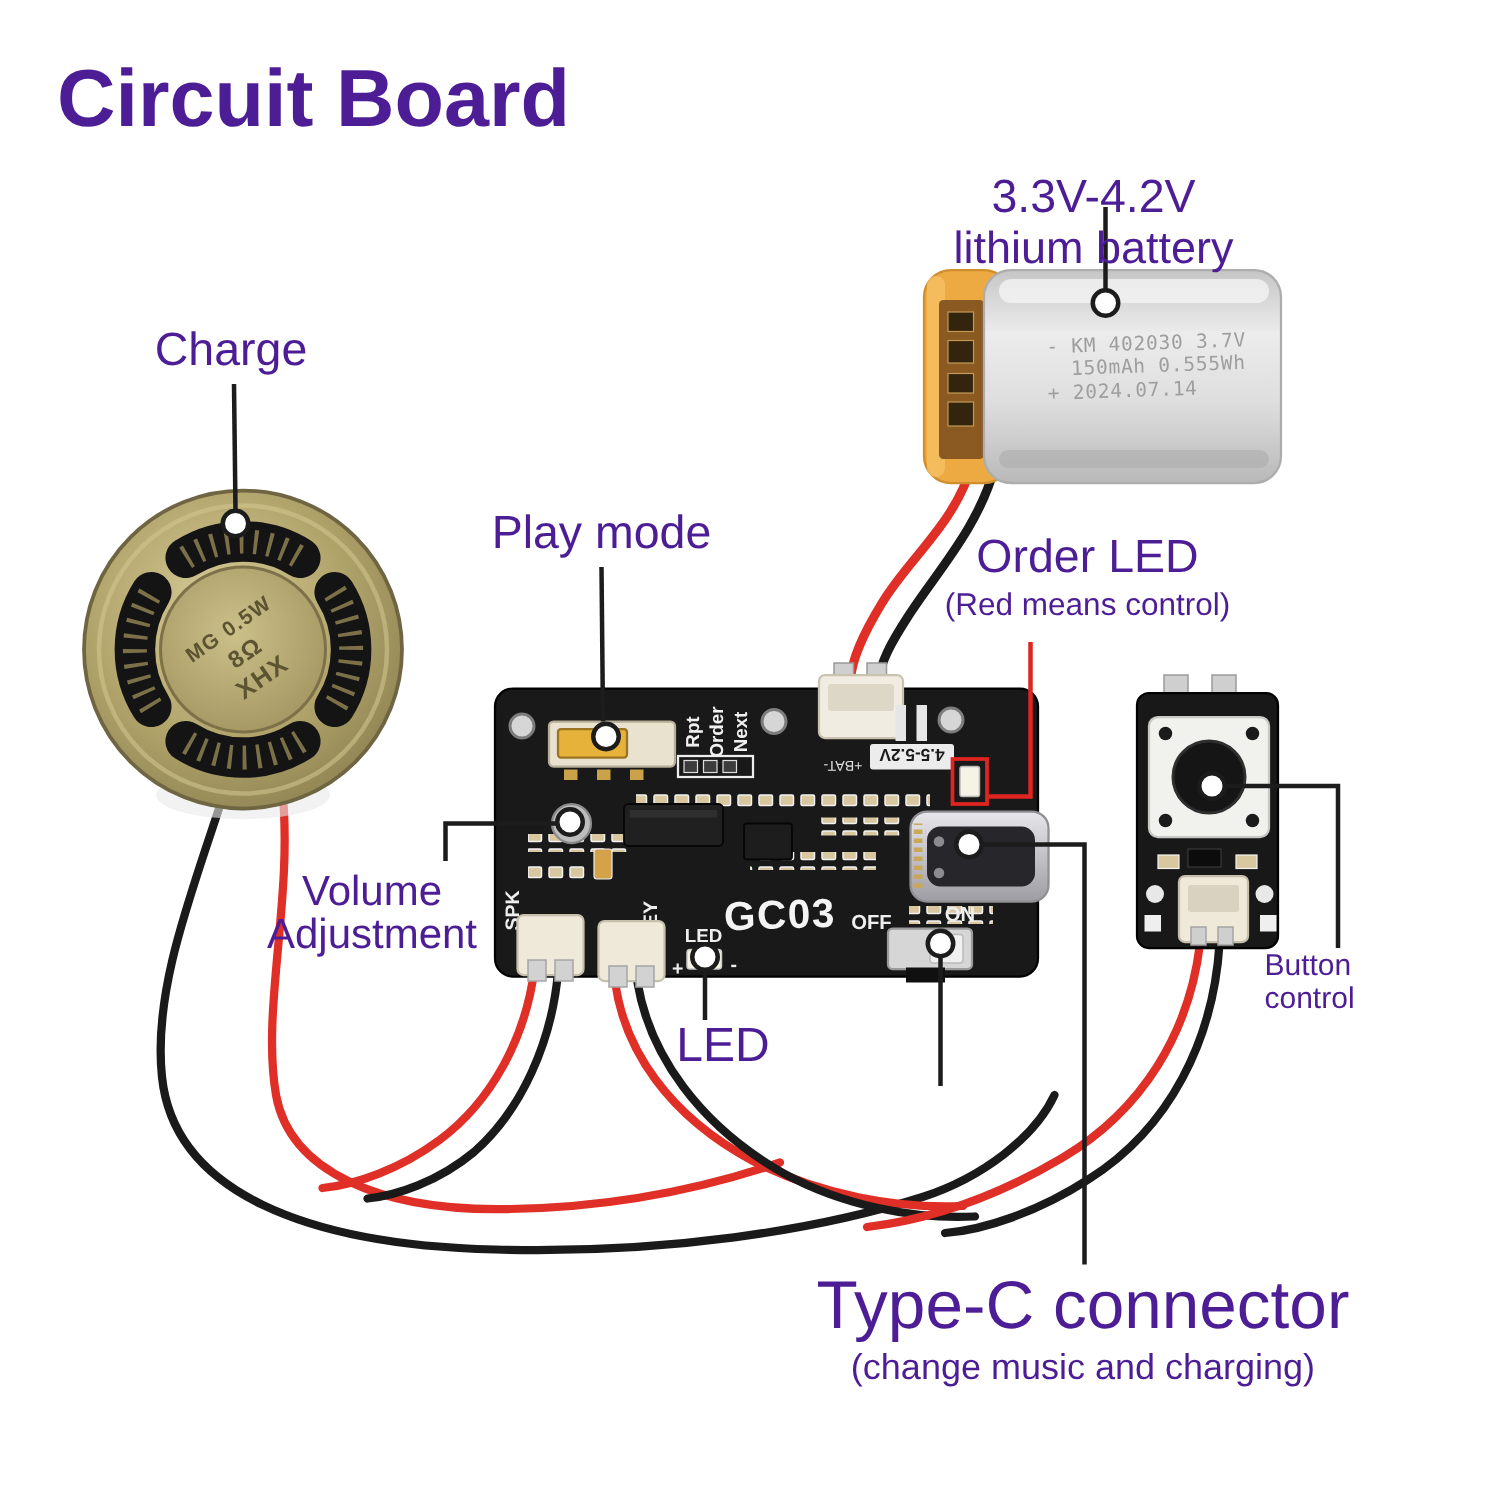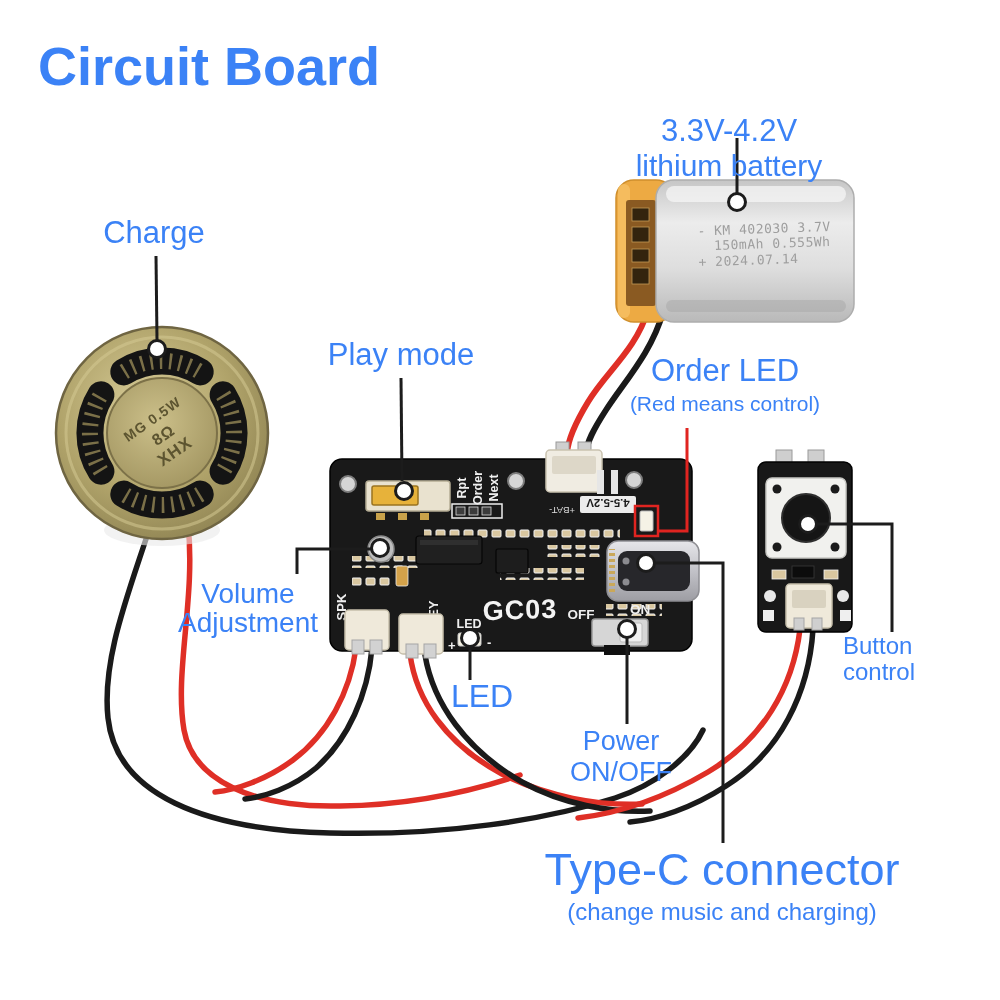--- a/index.html
+++ b/index.html
@@ -1,31 +1,31 @@
 <!DOCTYPE html>
 <html><head>
 <meta charset="utf-8">
 <style>
   html,body{margin:0;padding:0;background:#fff;}
   #stage{position:relative;width:1000px;height:1000px;background:#ffffff;overflow:hidden;
          font-family:"Liberation Sans",sans-serif;color:#1d1d1d;}
   svg{position:absolute;left:0;top:0;}
-  .label{position:absolute;text-align:center;line-height:1.12;color:#3b82f6;}
+  .label{position:absolute;text-align:center;line-height:1.12;color:#4c1d95;}
   .title{left:38px;top:36px;font-size:54px;font-weight:700;letter-spacing:0px;}
   .lab-battery{left:594px;top:66px;width:270px;font-size:31px;margin-top:48px;}
   .lab-battery .l2{font-size:30px;}
   .lab-speaker{left:92px;top:216px;width:124px;font-size:31px;}
   .lab-playmode{left:318px;top:338px;width:166px;font-size:31px;}
   .lab-chargeled{left:592px;top:354px;width:266px;}
   .lab-chargeled .l1{font-size:31px;}
   .lab-chargeled .l2{font-size:21px;margin-top:3px;}
   .lab-volume{left:153px;top:579px;width:190px;font-size:28px;line-height:1.05;}
   .lab-led{left:444px;top:679px;width:76px;font-size:32px;}
   .lab-power{left:562px;top:726px;width:118px;font-size:27px;line-height:1.15;}
-  .lab-button{left:843px;top:633px;width:110px;font-size:24px;text-align:left;line-height:1.1;}
+  .lab-button{left:843px;top:633px;width:110px;font-size:20px;text-align:left;line-height:1.1;}
   .lab-typec{left:540px;top:845px;width:364px;}
   .lab-typec .l1{font-size:45px;}
   .lab-typec .l2{font-size:24px;margin-top:4px;}
 </style>
 </head>
 <body>
 
 <div id="stage">
 
 <svg width="1000" height="1000" viewBox="0 0 1000 1000">
@@ -283,24 +283,20 @@
   <div class="l2">(Red means control)</div>
 </div>
 
 <div class="label lab-volume">
   <div>Volume</div>
   <div>Adjustment</div>
 </div>
 
 <div class="label lab-led">LED</div>
 
-<div class="label lab-power">
-  <div>Power</div>
-  <div>ON/OFF</div>
-</div>
 
 <div class="label lab-button">
   <div>Button</div>
   <div>control</div>
 </div>
 
 <div class="label lab-typec">
   <div class="l1">Type-C connector</div>
   <div class="l2">(change music and charging)</div>
 </div>

